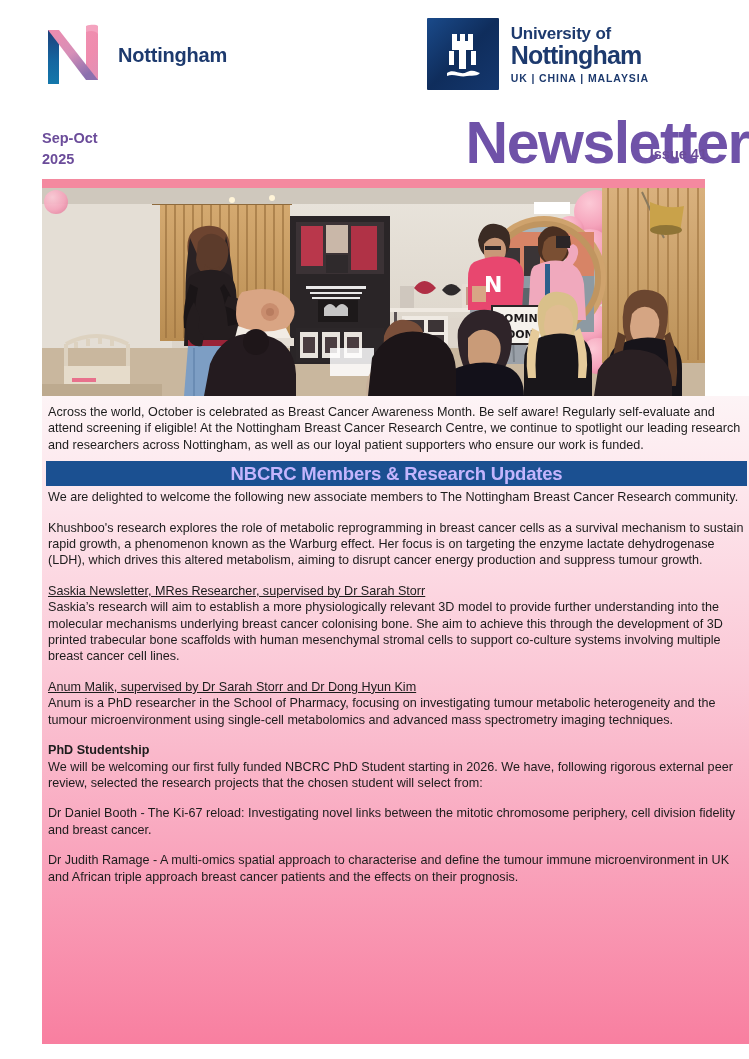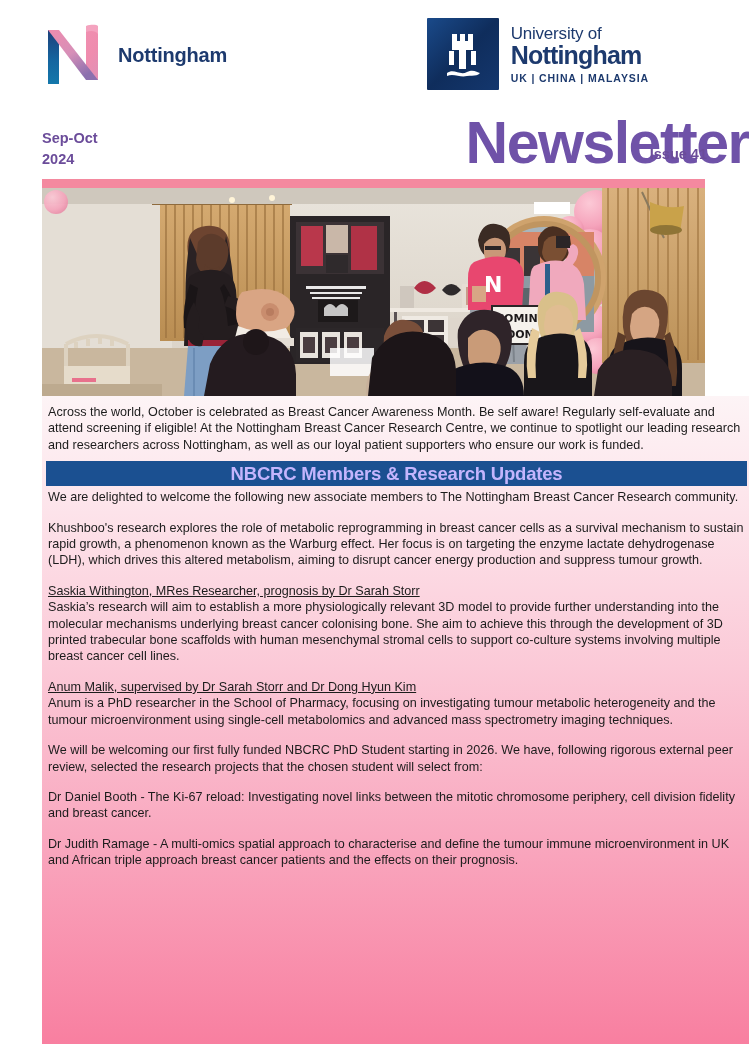--- a/index.html
+++ b/index.html
@@ -29,21 +29,21 @@
   .logo-uon {
     position:absolute; right:42px; top:18px;
     display:flex; align-items:center; gap:12px;
   }
   .uon-crest {
     width:72px; height:72px;
     background:linear-gradient(135deg,#1a4a8a 0%,#0f2d5c 50%,#14376e 100%);
     position:relative; border-radius:1px;
   }
   .uon-words { line-height:1.0; }
-  .uon-line1 { font-size:17px; font-weight:normal; color:#1d3a6e; letter-spacing:-0.2px; }
+  .uon-line1 { font-size:17px; font-weight:bold; color:#1d3a6e; letter-spacing:-0.2px; }
   .uon-line2 { font-size:25px; font-weight:bold; color:#1d3a6e; letter-spacing:-0.8px; margin-top:1px; }
   .uon-line3 { font-size:10.5px; font-weight:bold; color:#1d3a6e; letter-spacing:0.9px; margin-top:5px; }
 
   
   .title-row {
     position:absolute; left:0; top:112px; width:749px; height:63px;
     background:#ffffff;
   }
   .date-block {
     position:absolute; left:42px; top:16px;
@@ -153,21 +153,21 @@
       <div class="uon-line1">University of</div>
       <div class="uon-line2">Nottingham</div>
       <div class="uon-line3">UK | CHINA | MALAYSIA</div>
     </div>
   </div>
 </div>
 
 <div class="title-row">
   <div class="date-block">
     <div>Sep-Oct</div>
-    <div>2024</div>
+    <div>2025</div>
   </div>
   <div class="main-title">Newsletter</div>
   <div class="issue-no">Issue 41</div>
 </div>
 
 <div class="pink-rule"></div>
 
 <div class="photo">
   <svg viewBox="0 0 663 208" preserveAspectRatio="none">
     <defs>
@@ -442,30 +442,31 @@
   <div class="body-text">
 
     <p>We are delighted to welcome the following new associate members to The Nottingham Breast Cancer Research community.</p>
 
     <div class="spacer"></div>
 
     <p>Khushboo's research explores the role of metabolic reprogramming in breast cancer cells as a survival mechanism to sustain rapid growth, a phenomenon known as the Warburg effect. Her focus is on targeting the enzyme lactate dehydrogenase (LDH), which drives this altered metabolism, aiming to disrupt cancer energy production and suppress tumour growth.</p>
 
     <div class="spacer"></div>
 
-    <p class="person-name">Saskia Withington, MRes Researcher, prognosis by Dr Sarah Storr</p>
+    <p class="person-name">Saskia Newsletter, MRes Researcher, supervised by Dr Sarah Storr</p>
     <p>Saskia’s research will aim to establish a more physiologically relevant 3D model to provide further understanding into the molecular mechanisms underlying breast cancer colonising bone. She aim to achieve this through the development of 3D printed trabecular bone scaffolds with human mesenchymal stromal cells to support co-culture systems involving multiple breast cancer cell lines.</p>
 
     <div class="spacer"></div>
 
     <p class="person-name">Anum Malik, supervised by Dr Sarah Storr and Dr Dong Hyun Kim</p>
     <p>Anum is a PhD researcher in the School of Pharmacy, focusing on investigating tumour metabolic heterogeneity and the tumour microenvironment using single-cell metabolomics and advanced mass spectrometry imaging techniques.</p>
 
     <div class="spacer"></div>
 
+    <p class="bold-head">PhD Studentship</p>
     <p>We will be welcoming our first fully funded NBCRC PhD Student starting in 2026. We have, following rigorous external peer review, selected the research projects that the chosen student will select from:</p>
 
     <div class="spacer"></div>
 
     <p>Dr Daniel Booth - The Ki-67 reload: Investigating novel links between the mitotic chromosome periphery, cell division fidelity and breast cancer.</p>
 
     <div class="spacer"></div>
 
     <p>Dr Judith Ramage - A multi-omics spatial approach to characterise and define the tumour immune microenvironment in UK and African triple approach breast cancer patients and the effects on their prognosis.</p>
   </div>

